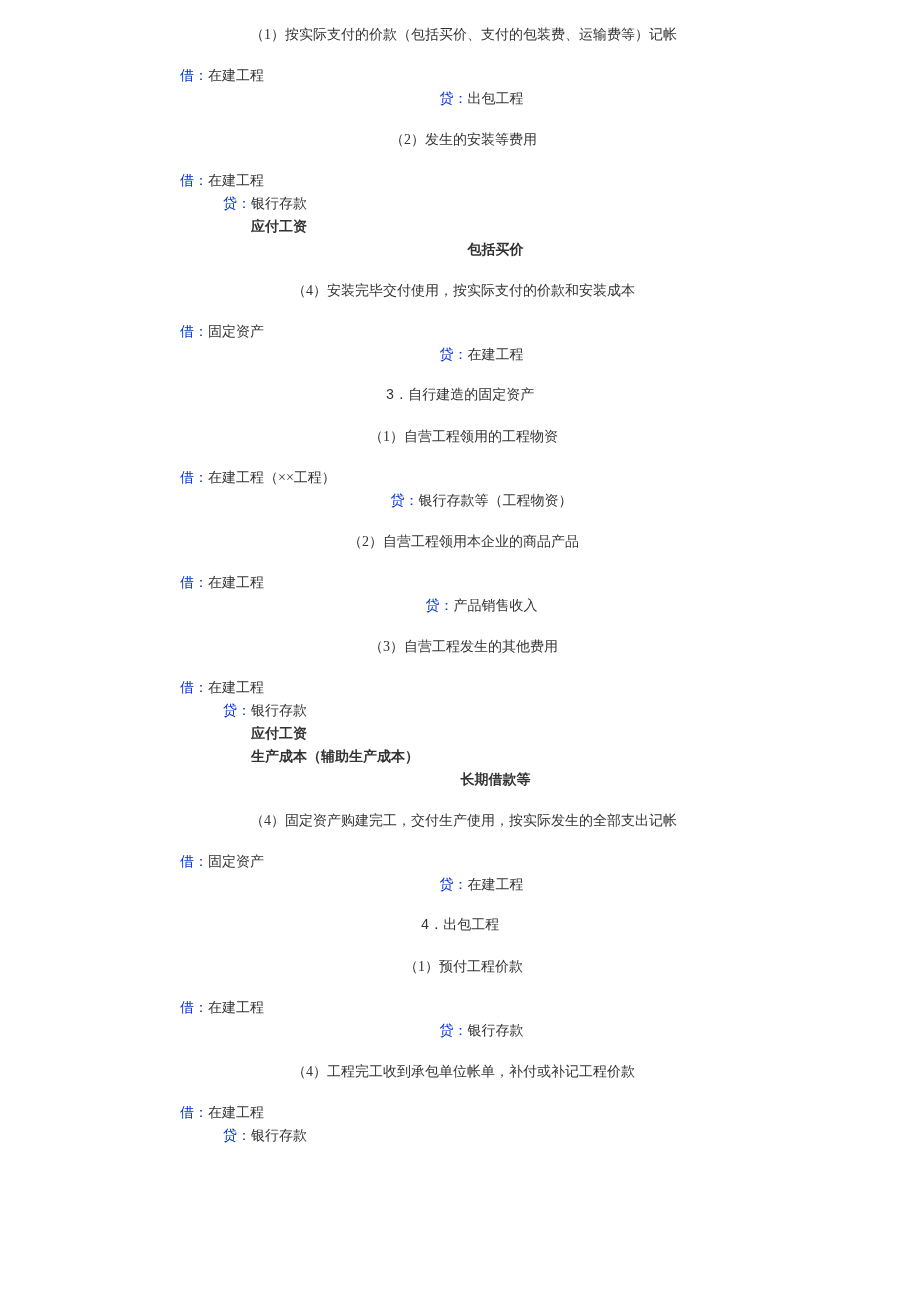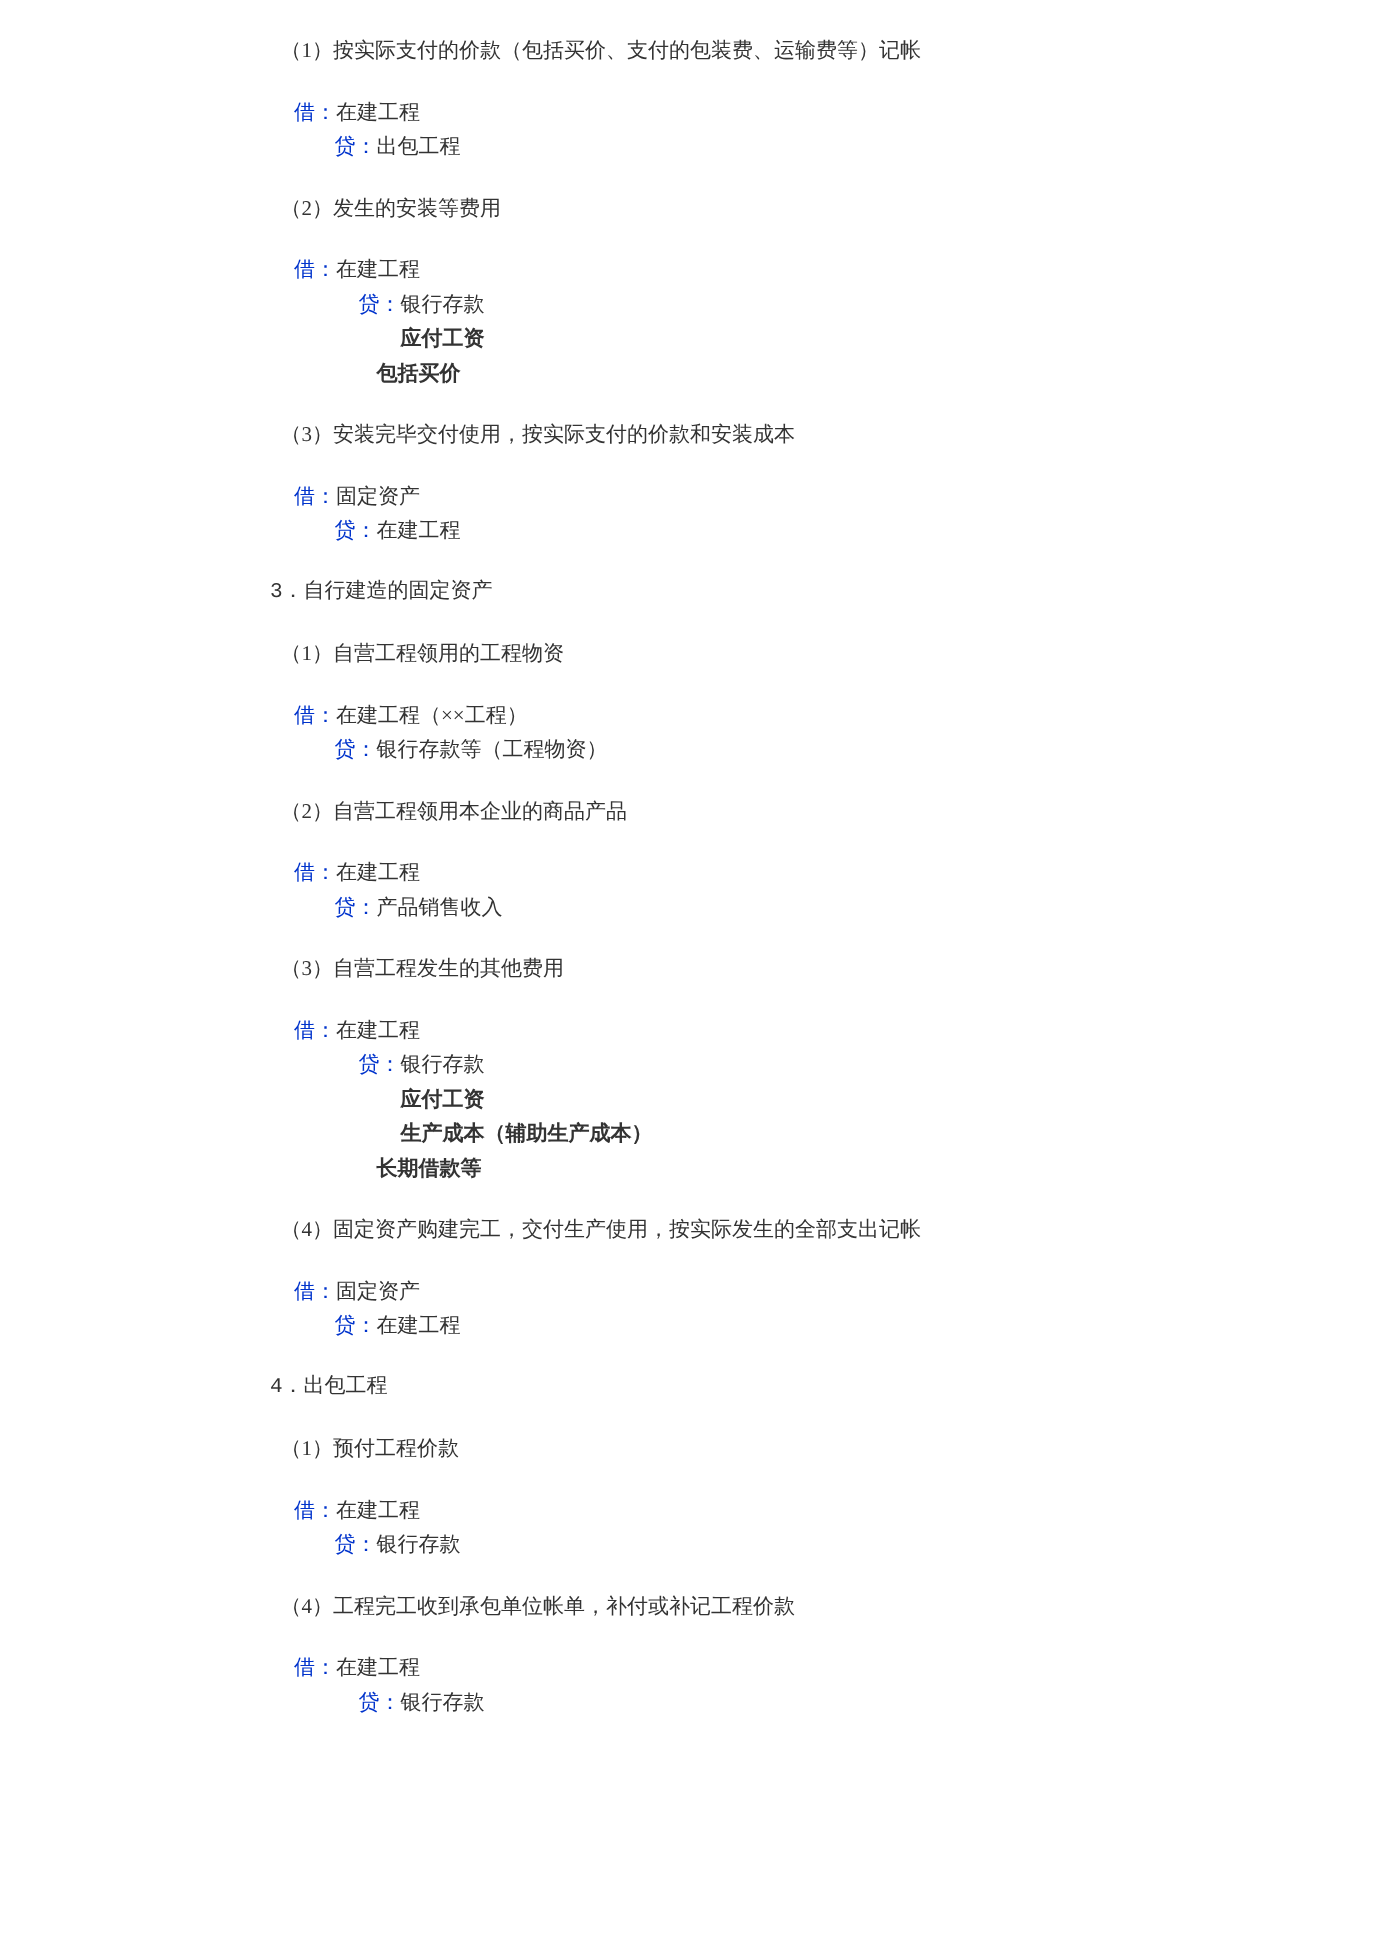--- a/index.html
+++ b/index.html
@@ -8,24 +8,24 @@
       font-family: "SimSun", "宋体", serif;
       font-size: 14px;
       line-height: 1.5;
       color: #333;
       background: #fff;
       width: 920px;
       box-sizing: border-box;
     }
     .line {
       margin-bottom: 20px;
+      text-align: center;
     }
     .tight {
       margin-bottom: 2px;
-      margin-left: 16px;
     }
     .blue {
       color: #0033cc;
     }
     .black {
       color: #333;
     }
     .indent1 {
       padding-left: 0px;
       font-family: Liberation Mono, monospace;
@@ -52,21 +52,21 @@
 <div class="tight indent-debit"><span class="blue">借：</span><span class="black">在建工程</span></div>
 <div class="line indent-credit"><span class="blue">贷：</span><span class="black">出包工程</span></div>
 
 <div class="line indent-paren black">（2）发生的安装等费用</div>
 
 <div class="tight indent-debit"><span class="blue">借：</span><span class="black">在建工程</span></div>
 <div class="tight indent-credit"><span class="blue">贷：</span><span class="black">银行存款</span></div>
 <div class="tight indent-credit-sub black">应付工资</div>
 <div class="line indent-credit-sub black">包括买价</div>
 
-<div class="line indent-paren black">（3）安装完毕交付使用，按实际支付的价款和安装成本</div>
+<div class="line indent-paren black">（4）安装完毕交付使用，按实际支付的价款和安装成本</div>
 
 <div class="tight indent-debit"><span class="blue">借：</span><span class="black">固定资产</span></div>
 <div class="line indent-credit"><span class="blue">贷：</span><span class="black">在建工程</span></div>
 
 <div class="line indent1 black">3．自行建造的固定资产</div>
 
 <div class="line indent-paren black">（1）自营工程领用的工程物资</div>
 
 <div class="tight indent-debit"><span class="blue">借：</span><span class="black">在建工程（××工程）</span></div>
 <div class="line indent-credit"><span class="blue">贷：</span><span class="black">银行存款等（工程物资）</span></div>

